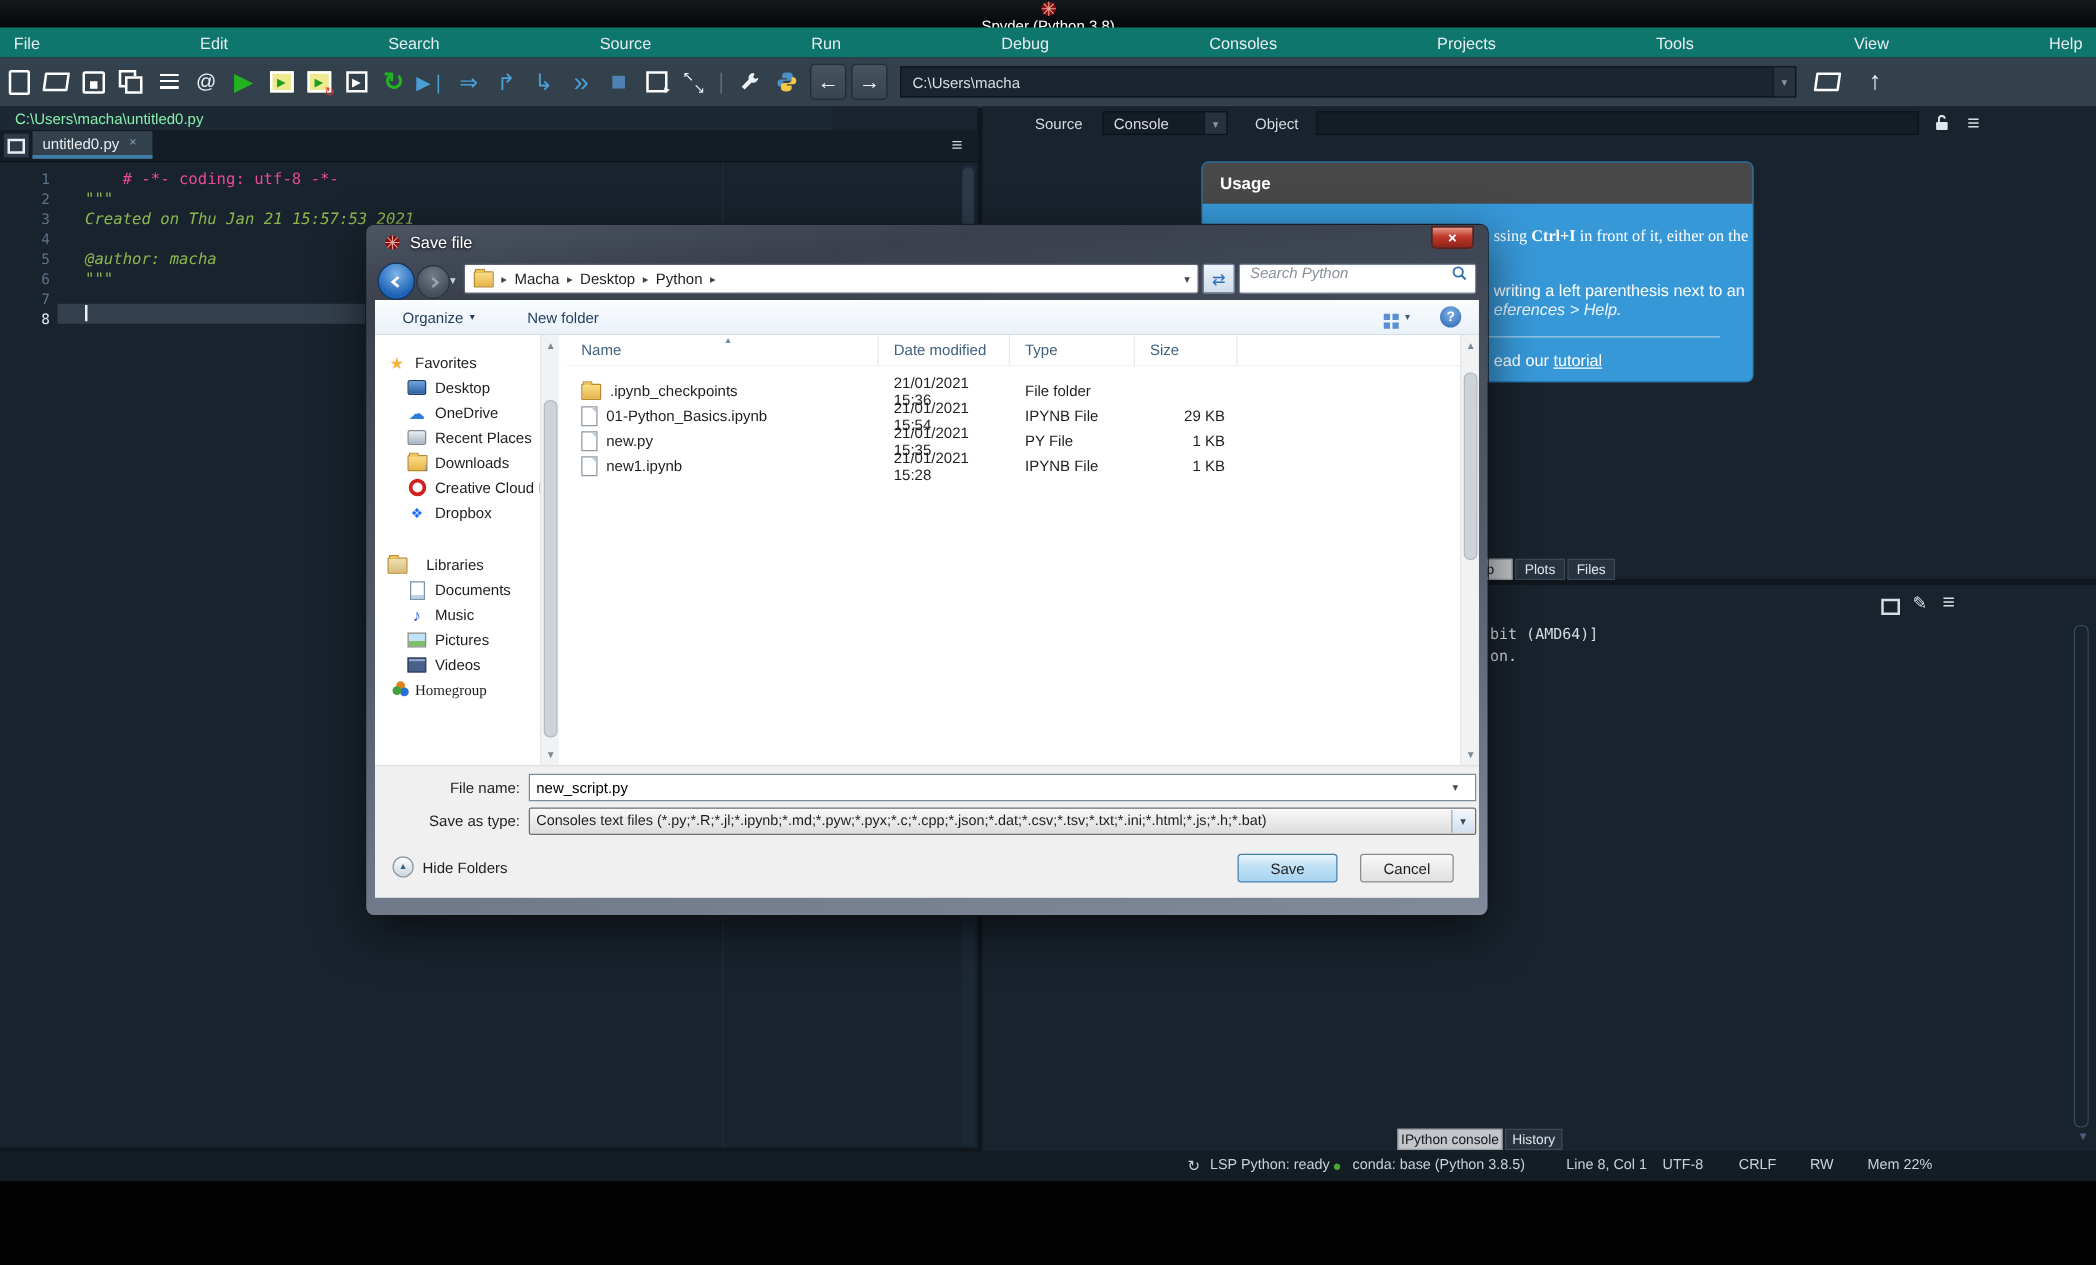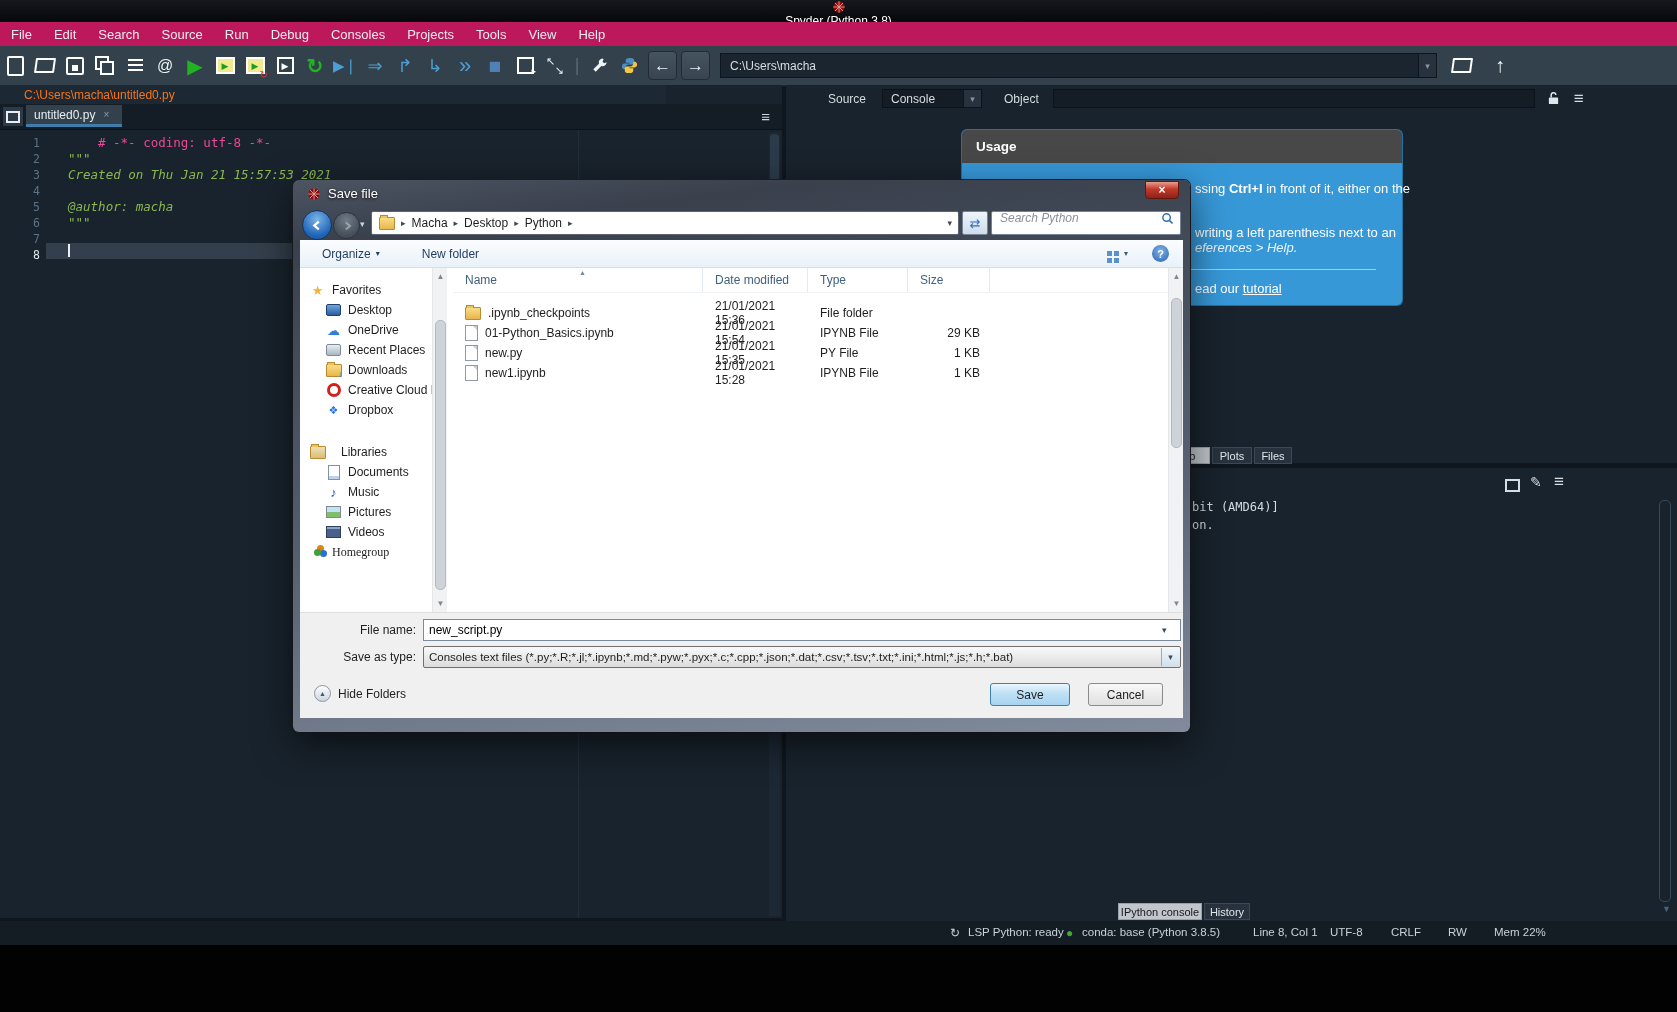--- a/index.html
+++ b/index.html
@@ -5,39 +5,39 @@
   html,body{margin:0;padding:0;background:#000;}
   #root{position:relative;width:1677px;height:1012px;background:#10161e;overflow:hidden;
         font-family:"Liberation Sans",sans-serif;-webkit-font-smoothing:antialiased;}
   .abs{position:absolute;}
   
   .titlebar{left:0;top:0;width:1677px;height:22px;background:linear-gradient(#16181d,#05070a);
             display:flex;align-items:center;color:#fff;font-size:12px;flex-direction:column;}
   .wbtn{width:28px;height:15px;margin-left:2px;background:linear-gradient(#3a3f47,#15181d);
         border:1px solid #000;border-radius:0 0 3px 3px;color:#cfd4da;font-size:10px;
         display:flex;align-items:center;justify-content:center;}
-  .menubar{left:0;top:22px;width:1677px;height:24px;background:#be185d;display:flex;align-items:center;
-           color:#e6ecf0;font-size:13px;}
+  .menubar{left:0;top:22px;width:1677px;height:24px;background:#0f766e;display:flex;align-items:center;
+           color:#e6ecf0;font-size:13px;justify-content:space-between;}
   .mi{padding:0 11px;}
   .toolbar{left:0;top:46px;width:1677px;height:39px;background:#32414b;display:flex;align-items:center;
            border-bottom:1px solid #222d36;}
   .tbi{width:30px;height:30px;display:flex;align-items:center;justify-content:center;
        font-size:18px;color:#eef3f6;flex:none;position:relative;}
   .tsep{color:#586876;font-size:18px;width:14px;text-align:center;}
   .navbtn{width:27px;height:27px;background:linear-gradient(#46545f,#38444f);border:1px solid #222c35;
           border-radius:4px;display:flex;align-items:center;justify-content:center;color:#eef3f6;
           font-size:17px;margin-left:4px;flex:none;}
   .pathfield{height:23px;background:#1b2530;border:1px solid #0e151c;color:#d7dde2;font-size:12px;
              display:flex;align-items:center;padding-left:9px;position:relative;}
   .combo-arrow{position:absolute;right:0;top:0;bottom:0;width:17px;background:#27323e;color:#8795a1;
                font-size:9px;display:flex;align-items:center;justify-content:center;border-left:1px solid #0e151c;}
   
   .editorpane{left:0;top:85px;width:782px;height:833px;background:#19232d;}
-  .ed-pathbar{left:0;top:0;width:666px;height:19px;background:#1c2833;color:#f97316;font-size:12px;
-              display:flex;align-items:center;padding-left:24px;box-sizing:border-box;}
+  .ed-pathbar{left:0;top:0;width:666px;height:19px;background:#1c2833;color:#86efac;font-size:12px;
+              display:flex;align-items:center;padding-left:12px;box-sizing:border-box;}
   .ed-tabbar{left:0;top:19px;width:782px;height:25px;background:#141d26;border-bottom:1px solid #0c1218;}
   .ed-tab{position:absolute;left:26px;top:1px;width:96px;height:22px;background:#32414b;color:#e8edf1;
           font-size:12px;display:flex;align-items:center;padding:0 8px;box-sizing:border-box;
           border-bottom:3px solid #3f7daa;}
   .browse-tabs{position:absolute;left:3px;top:3px;width:20px;height:19px;background:#2c3947;
                display:flex;align-items:center;justify-content:center;}
   .sqicon{width:10px;height:8px;border:2px solid #e8eef2;background:transparent;}
   .ed-body{left:0;top:45px;width:782px;height:788px;background:#19232d;overflow:hidden;}
   .ruler{position:absolute;left:578px;top:0;width:1px;height:788px;background:#232e3a;}
   .ed-scroll{position:absolute;right:2px;top:2px;width:11px;height:784px;background:#1d2835;}
@@ -314,21 +314,21 @@
             <rect x="2" y="7" width="10" height="7" rx="1" fill="#dfe6ec"></rect>
             <path d="M4.5 7V4.5a2.5 2.5 0 0 1 5-.3" fill="none" stroke="#dfe6ec" stroke-width="1.6"></path>
           </svg>
       </span>
       <span style="margin-left:14px;font-size:17px;color:#d3dbe1;">≡</span>
     </div>
     <div class="usagebox">
       <div class="usagehead">Usage</div>
     </div>
 
-    <div class="ufrag" style="left:409px;top:96px;"><span>ssing </span><b>Ctrl+I</b><span> in front of it, either on the</span></div>
+    <div class="ufrag" style="left:409px;top:96px;font-family:Liberation Serif, serif;"><span>ssing </span><b>Ctrl+I</b><span> in front of it, either on the</span></div>
     <div class="ufrag" style="left:409px;top:140px;">writing a left parenthesis next to an</div>
     <div class="ufrag" style="left:409px;top:155px;font-style:italic;color:#eaf4fc;">eferences &gt; Help.</div>
     <div style="position:absolute;left:200px;top:184px;width:390px;height:1px;background:rgba(255,255,255,.55);"></div>
     <div class="ufrag" style="left:409px;top:196px;"><span>ead our </span><span style="text-decoration:underline;">tutorial</span></div>
 
     <span class="ptab ptab-on" style="left:372px;top:362px;width:52px;">Help</span>
     <span class="ptab ptab-off" style="left:426px;top:362px;width:40px;">Plots</span>
     <span class="ptab ptab-off" style="left:468px;top:362px;width:38px;">Files</span>
   </div>
 

